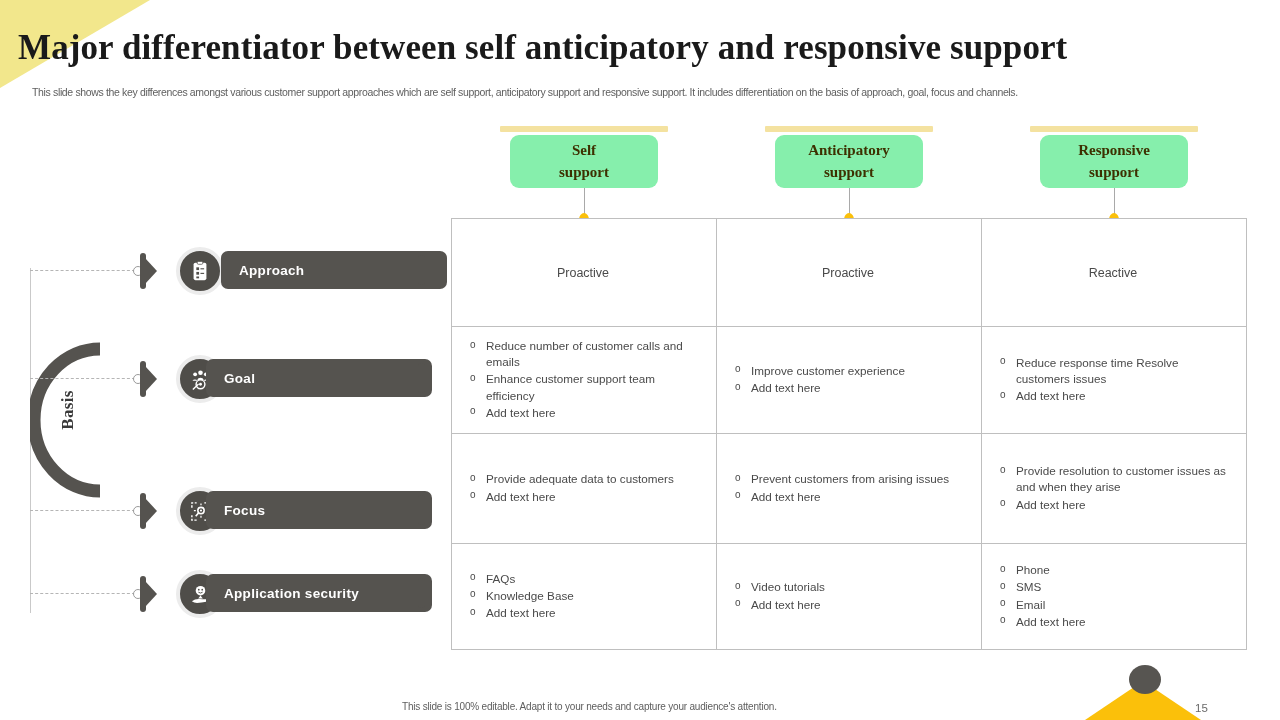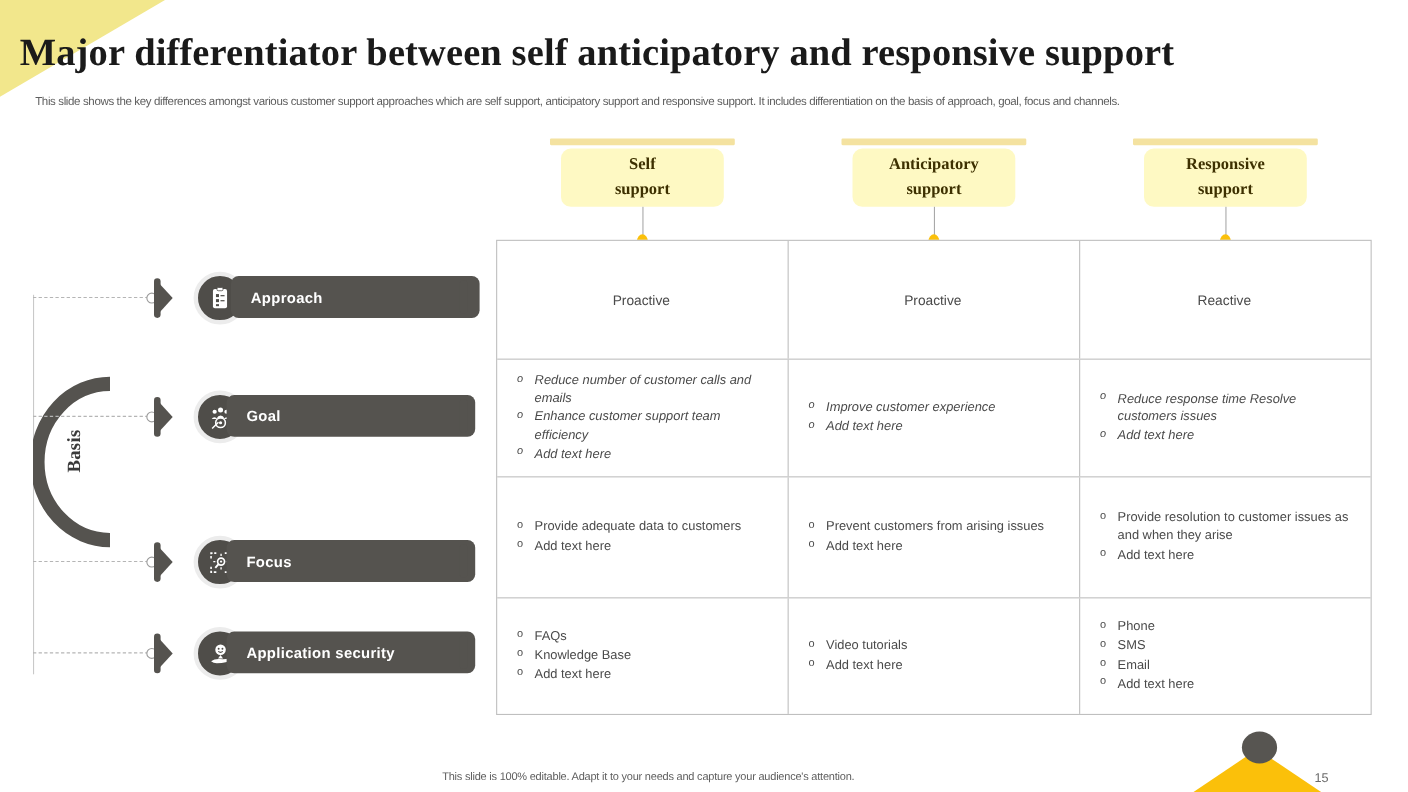--- a/index.html
+++ b/index.html
@@ -68,21 +68,21 @@
     width: 148px;
   }
   .col-head .cap {
     height: 6px;
     background: #f4e2a0;
     margin: 0 -10px 3px -10px;
     border-radius: 1px;
   }
   .col-head .box {
     height: 53px;
-    background: #fef9c3;
+    background: #86efac;
     border-radius: 9px;
     display: flex;
     flex-direction: column;
     align-items: center;
     justify-content: center;
     font-family: "Liberation Serif", serif;
     font-weight: bold;
     font-size: 15px;
     color: #3d3000;
     line-height: 1.42;
@@ -117,21 +117,21 @@
     flex-direction: column;
     background: #fff;
   }
   .trow {
     display: flex;
     border-bottom: 1px solid #bfbfbf;
     box-sizing: border-box;
   }
   .trow:last-child { border-bottom: none; }
   .trow.r0 { height: 108px; }
-  .trow.r1 { height: 107px; font-style: italic; }
+  .trow.r1 { height: 107px; }
   .trow.r2 { height: 110px; }
   .trow.r3 { height: 105px; }
   .tcell {
     border-right: 1px solid #bfbfbf;
     box-sizing: border-box;
     display: flex;
     flex-direction: column;
     justify-content: center;
     padding: 4px 14px 4px 12px;
   }
@@ -401,21 +401,21 @@
     <svg width="22" height="22" viewBox="0 0 24 24">
       <rect x="5" y="3" width="14" height="19" rx="2" fill="#fff"></rect>
       <rect x="9" y="1.5" width="6" height="3.2" rx="1.2" fill="#fff" stroke="#4f4d49" stroke-width="0.8"></rect>
       <rect x="8" y="8" width="3" height="3" fill="#4f4d49"></rect>
       <rect x="12.5" y="9" width="4" height="1.2" fill="#4f4d49"></rect>
       <rect x="8" y="13" width="3" height="3" fill="#4f4d49"></rect>
       <rect x="12.5" y="14" width="4" height="1.2" fill="#4f4d49"></rect>
       <rect x="8" y="18" width="3" height="2" fill="#4f4d49"></rect>
     </svg>
   </div>
-  <div class="pill" style="left:180px; width:208px;">
+  <div class="pill" style="left:191px; width:208px;">
     <span>Approach</span>
   </div>
   <div class="pilltail" style="left:388px;"></div>
 </div>
 
 <div class="lrow" style="left:30px; top:359px; width:395px;">
   <div class="dash" style="width:105px;"></div>
   <div class="knob" style="left:103px;"></div>
   <svg class="arrowbar" style="left:110px;" width="18" height="40" viewBox="0 0 18 40">
     <rect x="0" y="2" width="6" height="36" rx="3" fill="#55534f"></rect>

